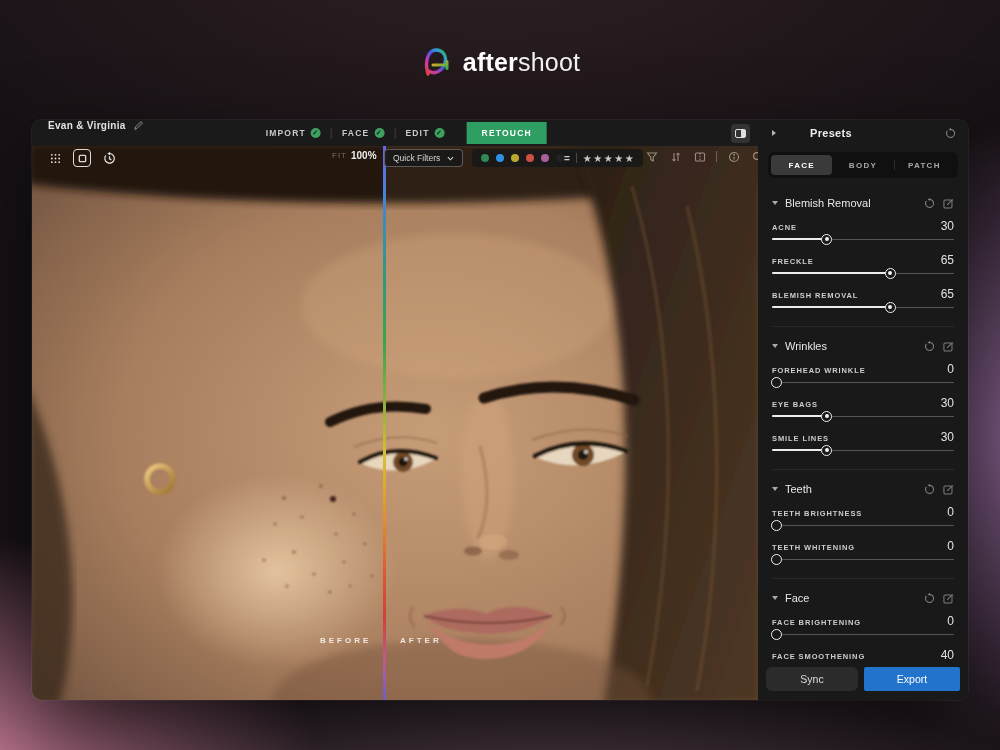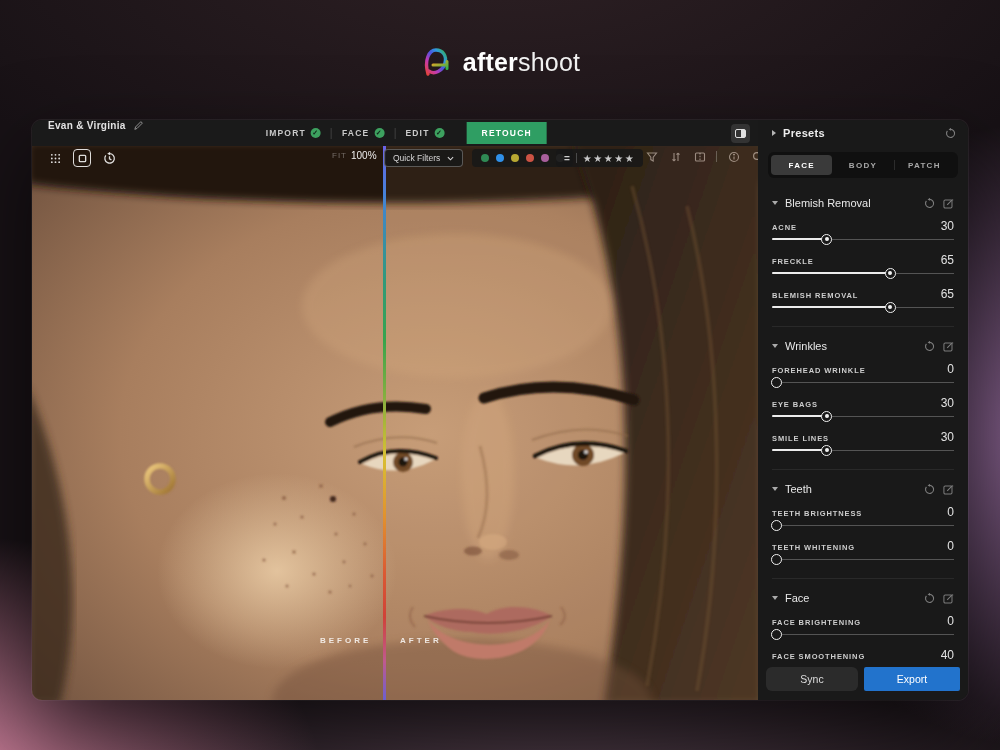--- a/index.html
+++ b/index.html
@@ -57,41 +57,41 @@
   .after-label { left:368px; }
 
   
   .vtoolbar { position:absolute; left:0; top:0; width:100%; height:24px; }
   .vleft { position:absolute; left:14px; top:3px; display:flex; align-items:center; gap:9px; }
   .vicon { width:18px; height:18px; display:flex; align-items:center; justify-content:center;
            color:rgba(255,255,255,.85); cursor:pointer; }
   .vicon.active { border:1.4px solid rgba(255,255,255,.85); border-radius:4px; }
   .zoom-group { position:absolute; left:300px; top:4px; display:flex; align-items:center; gap:4px; }
   .fit-faded { font-size:8px; font-weight:400; letter-spacing:1px; color:rgba(255,255,255,.35); }
-  .zoom-pct { font-size:10px; font-weight:400; color:rgba(255,255,255,.92);text-align:right; }
+  .zoom-pct { font-size:10px; font-weight:700; color:rgba(255,255,255,.92);text-align:right; }
   .pill { display:flex; align-items:center; background:rgba(24,24,24,.88); border-radius:4px; height:18px; }
   .qf { position:absolute; left:352px; top:3px; padding:0 8px; gap:7px; border:1px solid rgba(255,255,255,.28);
         color:#d6d6d6; font-size:8.5px; cursor:pointer; }
   .dots { position:absolute; left:440px; top:3px; padding:0 9px; gap:7px; }
   .dot { width:8px; height:8px; border-radius:50%; cursor:pointer; }
   .stars-pill { position:absolute; left:524px; top:3px; padding:0 8px; gap:6px; }
   .eq { color:#cfcfcf; font-size:10px; font-weight:700; }
   .star-div { width:1px; height:10px; background:#4a4a4a; }
   .star { color:#c9c9c9; font-size:10px; letter-spacing:1.5px; cursor:pointer; }
   .vright { position:absolute; left:612px; top:3px; display:flex; align-items:center; gap:9px; }
   .ficon { width:15px; height:15px; color:rgba(255,240,228,.5); cursor:pointer; display:flex; align-items:center; justify-content:center; }
   .vr-div { width:1px; height:11px; background:rgba(255,255,255,.25); }
 
   
   .panel { position:absolute; right:0; top:0; width:210px; height:580px; background:#191919;
            border-top-right-radius:10px; border-bottom-right-radius:10px;
            display:flex; flex-direction:column; }
   .panel-head { height:26px; display:flex; align-items:center; padding:0 12px 0 14px; gap:7px; flex:none; }
   .tri-r { width:0; height:0; border-left:4px solid #b5b5b5; border-top:3.5px solid transparent; border-bottom:3.5px solid transparent; cursor:pointer; }
-  .panel-title { font-size:11px; font-weight:700; color:#ededed; letter-spacing:.3px; flex:1; }
+  .panel-title { font-size:11px; font-weight:700; color:#ededed; letter-spacing:.3px; flex:1;margin-left:27px; }
   .icon-btn { color:#7d7d7d; cursor:pointer; display:flex; }
   .icon-btn svg { width:11px; height:11px; }
 
   .ptabs { margin:6px 10px 4px; background:#101010; border-radius:6px; height:26px; display:flex; padding:3px; flex:none; }
   .ptab { flex:1; display:flex; align-items:center; justify-content:center; font-size:8px; font-weight:700;
           letter-spacing:1.3px; color:#a8a8a8; border-radius:4px; cursor:pointer; position:relative; }
   .ptab.active { background:#3a3a3a; color:#fff; }
   .ptab + .ptab::before { content:""; position:absolute; left:0; top:5px; bottom:5px; width:1px; background:#2c2c2c; }
   .ptab.active::before, .ptab.active + .ptab::before { display:none; }
 

